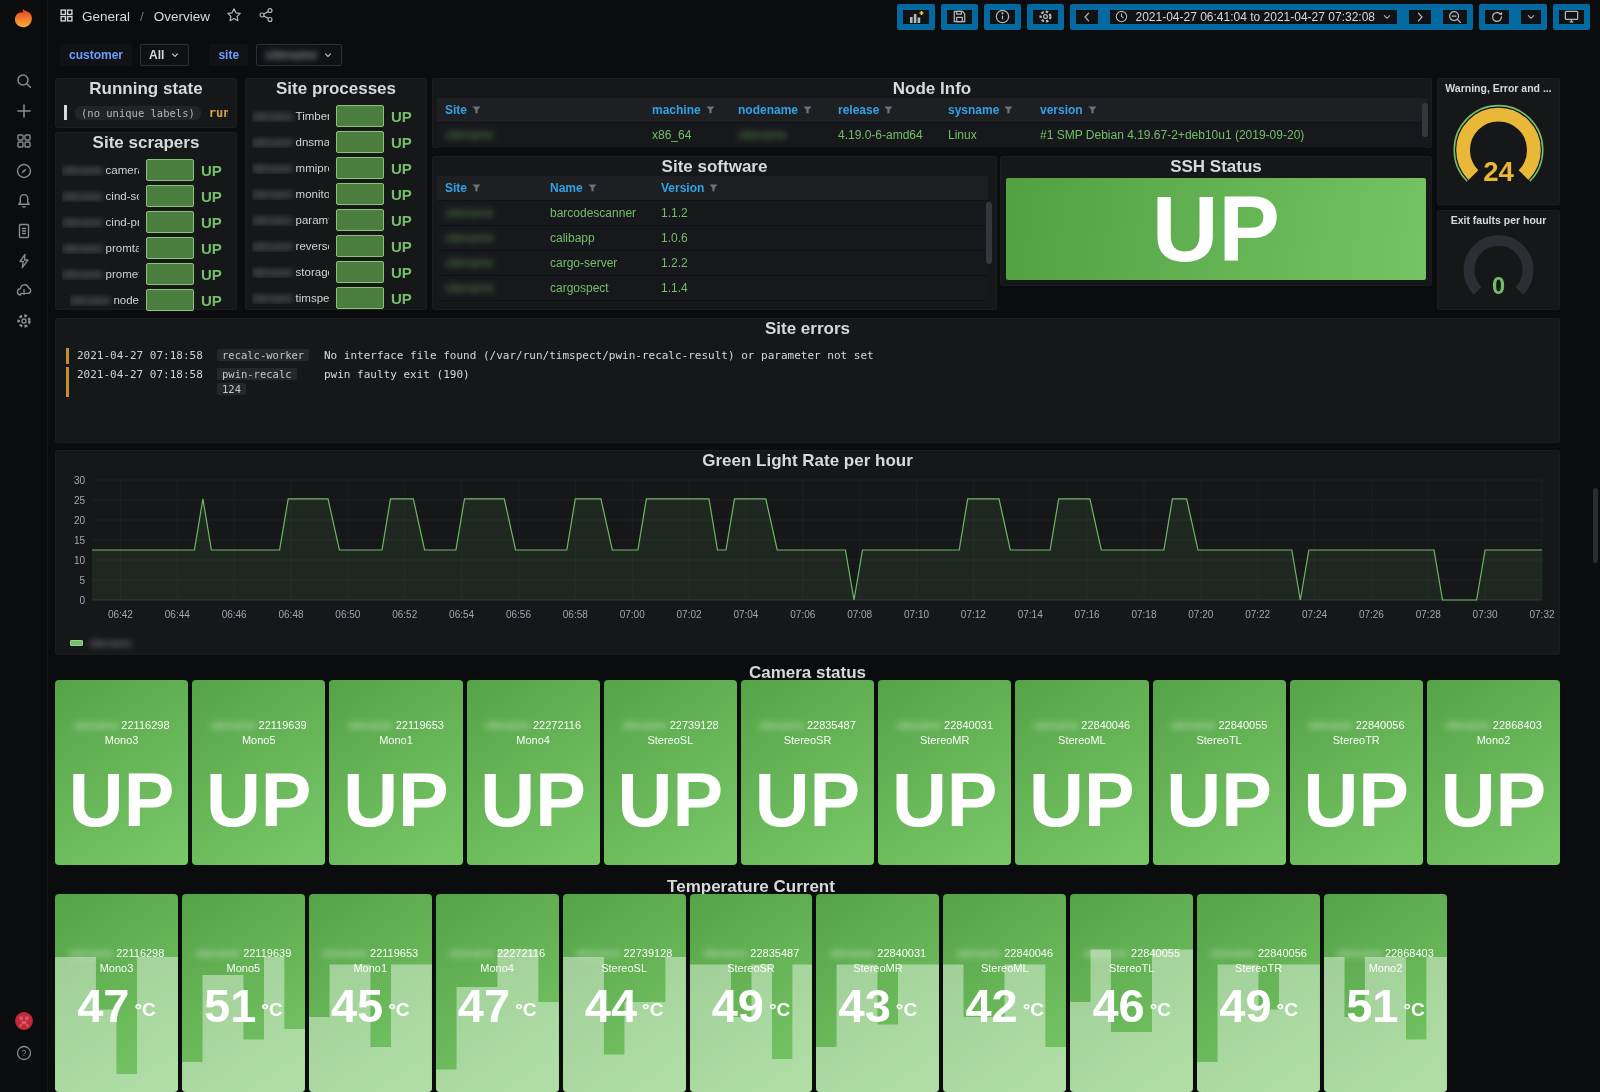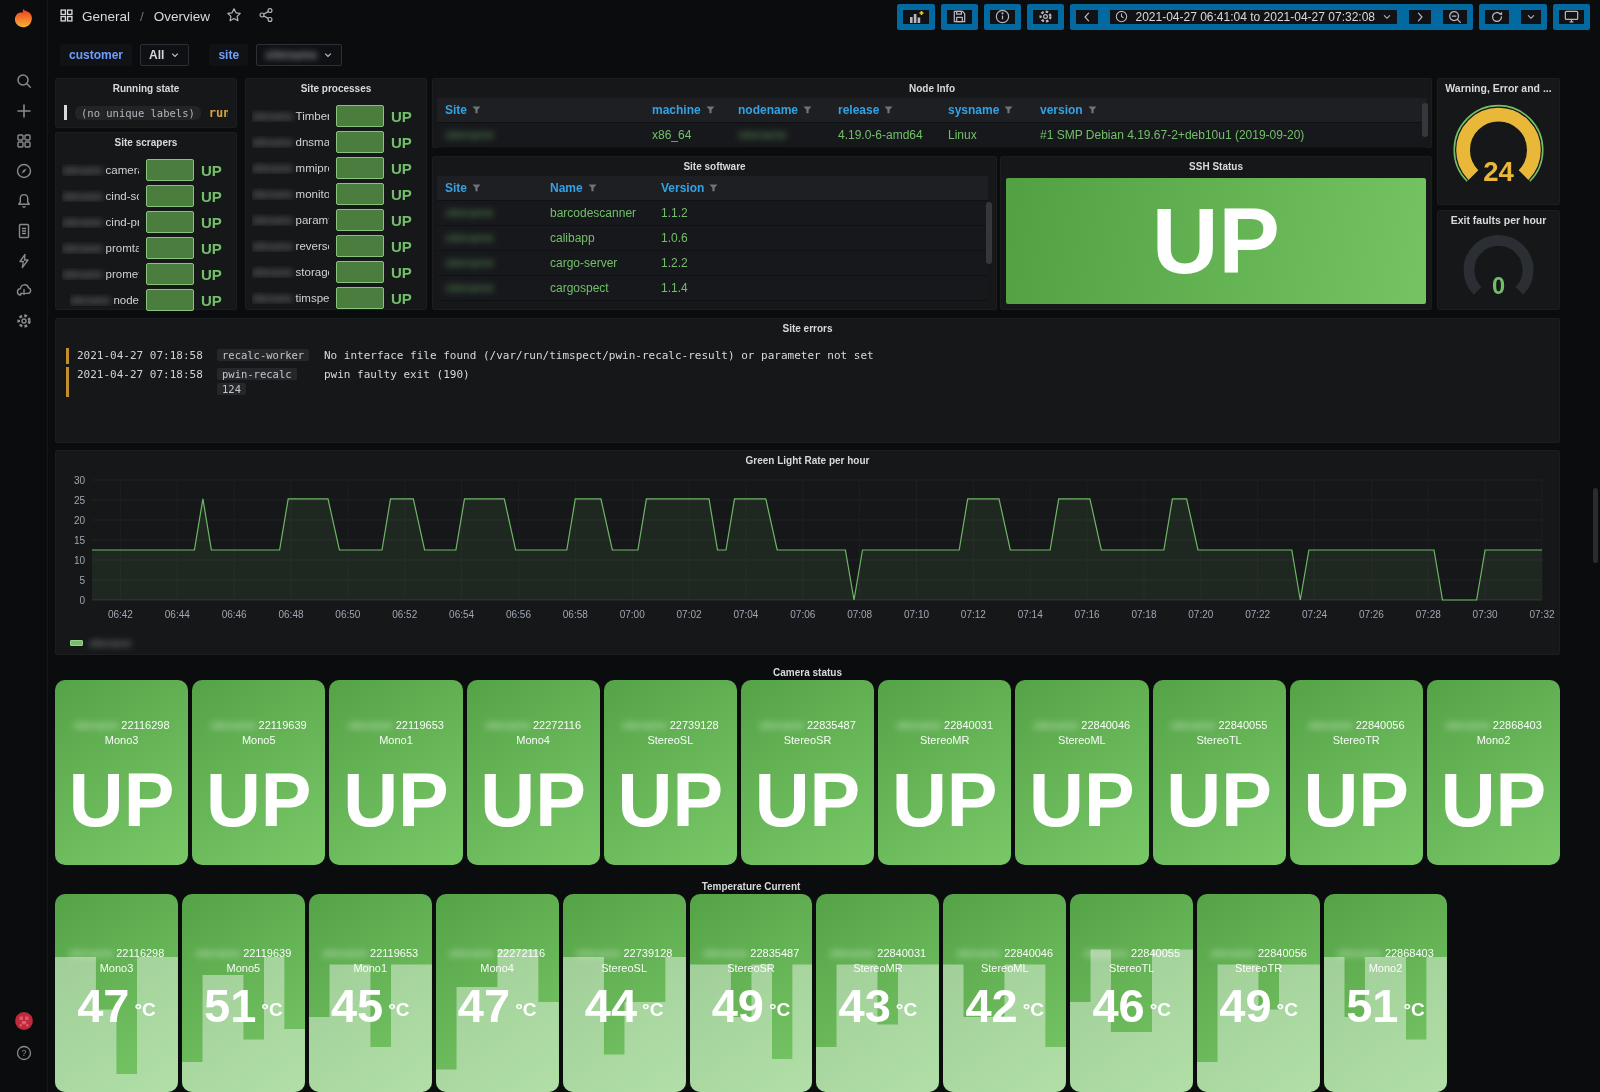--- a/index.html
+++ b/index.html
@@ -20,21 +20,21 @@
   .navright{margin-left:auto;display:flex;align-items:center;margin-right:10px;}
   .navbtn{height:26px;min-width:30px;border:6px solid #0369a1;border-radius:2px;background:#111216;display:flex;align-items:center;justify-content:center;margin-left:6px;cursor:pointer;padding:0 4px;box-sizing:border-box;}
   .tp-group{display:flex;align-items:center;margin-left:6px;}
   .tp-group .navbtn{margin-left:0;border-radius:0;}
   .tp-group .navbtn:first-child{border-radius:2px 0 0 2px;}
   .tp-group .navbtn:last-child{border-radius:0 2px 2px 0;}
   .timetext{color:#d8d9da;font-size:12px;padding:0 6px;white-space:nowrap;}
   
   .dash{position:absolute;left:47px;top:33px;right:0;height:1059px;overflow:hidden;}
   .panel{position:absolute;background:#161719;border:1px solid #1b1d20;border-radius:2px;box-sizing:border-box;}
-  .ptitle{height:19px;line-height:19px;text-align:center;font-size:10px;font-weight:700;color:#d8d9da;white-space:nowrap;overflow:hidden;cursor:pointer;}
+  .ptitle{height:19px;line-height:19px;text-align:center;font-size:17px;font-weight:700;color:#d8d9da;white-space:nowrap;overflow:hidden;cursor:pointer;}
   
   .filters{position:absolute;left:13px;top:11px;display:flex;align-items:center;gap:8px;}
   .flabel{background:#111216;color:#6e9fff;font-size:12px;font-weight:700;padding:4px 9px;border-radius:2px;cursor:pointer;}
   .fvalue{display:flex;align-items:center;gap:6px;border:1px solid #2c3036;background:#0f1013;color:#d8d9da;font-size:12px;font-weight:700;padding:3px 8px;border-radius:2px;cursor:pointer;}
   
   .blur{filter:blur(3px);opacity:.65;color:#c7c9cc;}
   .blur.green{color:#73bf69;}
   .blur.light{color:rgba(255,255,255,.95);}
   
   .runrow{display:flex;align-items:center;gap:8px;padding:7px 8px 0 8px;overflow:hidden;}
@@ -66,21 +66,21 @@
   .logline{display:flex;align-items:flex-start;gap:0;border-left:3px solid #c28f2c;padding:1px 0 2px 8px;margin-bottom:3px;}
   .ltime{color:#d0d2d5;width:140px;flex:none;}
   .chips{width:95px;flex:none;display:flex;flex-direction:column;align-items:flex-start;gap:3px;}
   .chip{background:#25272b;border-radius:2px;padding:0 5px;color:#c3c6c9;font-size:10.5px;}
   .lmsg{color:#d8d9da;padding-left:12px;}
   
   .legend{position:absolute;left:14px;bottom:5px;display:flex;align-items:center;gap:6px;font-size:11px;cursor:pointer;}
   .legswatch{width:11px;height:4px;border-radius:1px;background:#73bf69;border:1px solid #9ad18f;}
   
   .statrow{position:absolute;left:0;right:0;display:flex;gap:4px;}
-  .greenstat{flex:1;position:relative;background:linear-gradient(145deg,#55a347 0%,#79c868 100%);border-radius:10px;overflow:hidden;display:flex;flex-direction:column;align-items:center;}
+  .greenstat{flex:1;position:relative;background:linear-gradient(145deg,#55a347 0%,#79c868 100%);border-radius:4px;overflow:hidden;display:flex;flex-direction:column;align-items:center;}
   .gslabel{margin-top:38px;padding:0 6px;text-align:center;color:rgba(255,255,255,.96);font-size:11px;line-height:1.35;z-index:2;}
   .gsup{flex:1;display:flex;align-items:center;justify-content:center;color:#fff;font-size:76px;font-weight:700;z-index:2;margin-top:-14px;}
   .tlabel{margin-top:52px;}
   .tvalwrap{display:flex;align-items:center;justify-content:center;margin-top:6px;z-index:2;}
   .tval{color:#fff;font-size:47px;font-weight:700;line-height:1;}
   .tunit{color:#fff;font-size:19px;font-weight:700;margin-left:5px;margin-top:10px;}
   .spark{position:absolute;left:0;right:0;bottom:0;height:150px;width:100%;z-index:1;}
   .pagescroll{position:absolute;right:2px;top:455px;width:5px;height:75px;background:#2a2c30;border-radius:3px;z-index:9;}
   svg text{font-family:"Liberation Sans",sans-serif;}
 </style>
@@ -521,21 +521,21 @@
           <div class="tcell trow">1.2.2</div>
           <div class="tcell trow">
             <span class="blur green">sitename</span>
           </div>
           <div class="tcell trow">cargospect</div>
           <div class="tcell trow">1.1.4</div>
         </div>
       <div class="scrollthumb" style="right:4px;top:45px;height:62px;"></div>
     </section>
 
-    <section class="panel" style="left:953px;top:123px;width:432px;height:154px;">
+    <section class="panel" style="left:953px;top:123px;width:432px;height:130px;">
       <div class="ptitle">SSH Status</div>
       <div class="bigstat">
         <span class="v">UP</span>
       </div>
     </section>
 
     <section class="panel" style="left:1390px;top:45px;width:123px;height:127px;">
       <div class="ptitle" style="font-size:10.5px;">Warning, Error and ...</div>
       <div class="gaugewrap">
         <svg width="121" height="100" viewBox="0 0 123 100">

